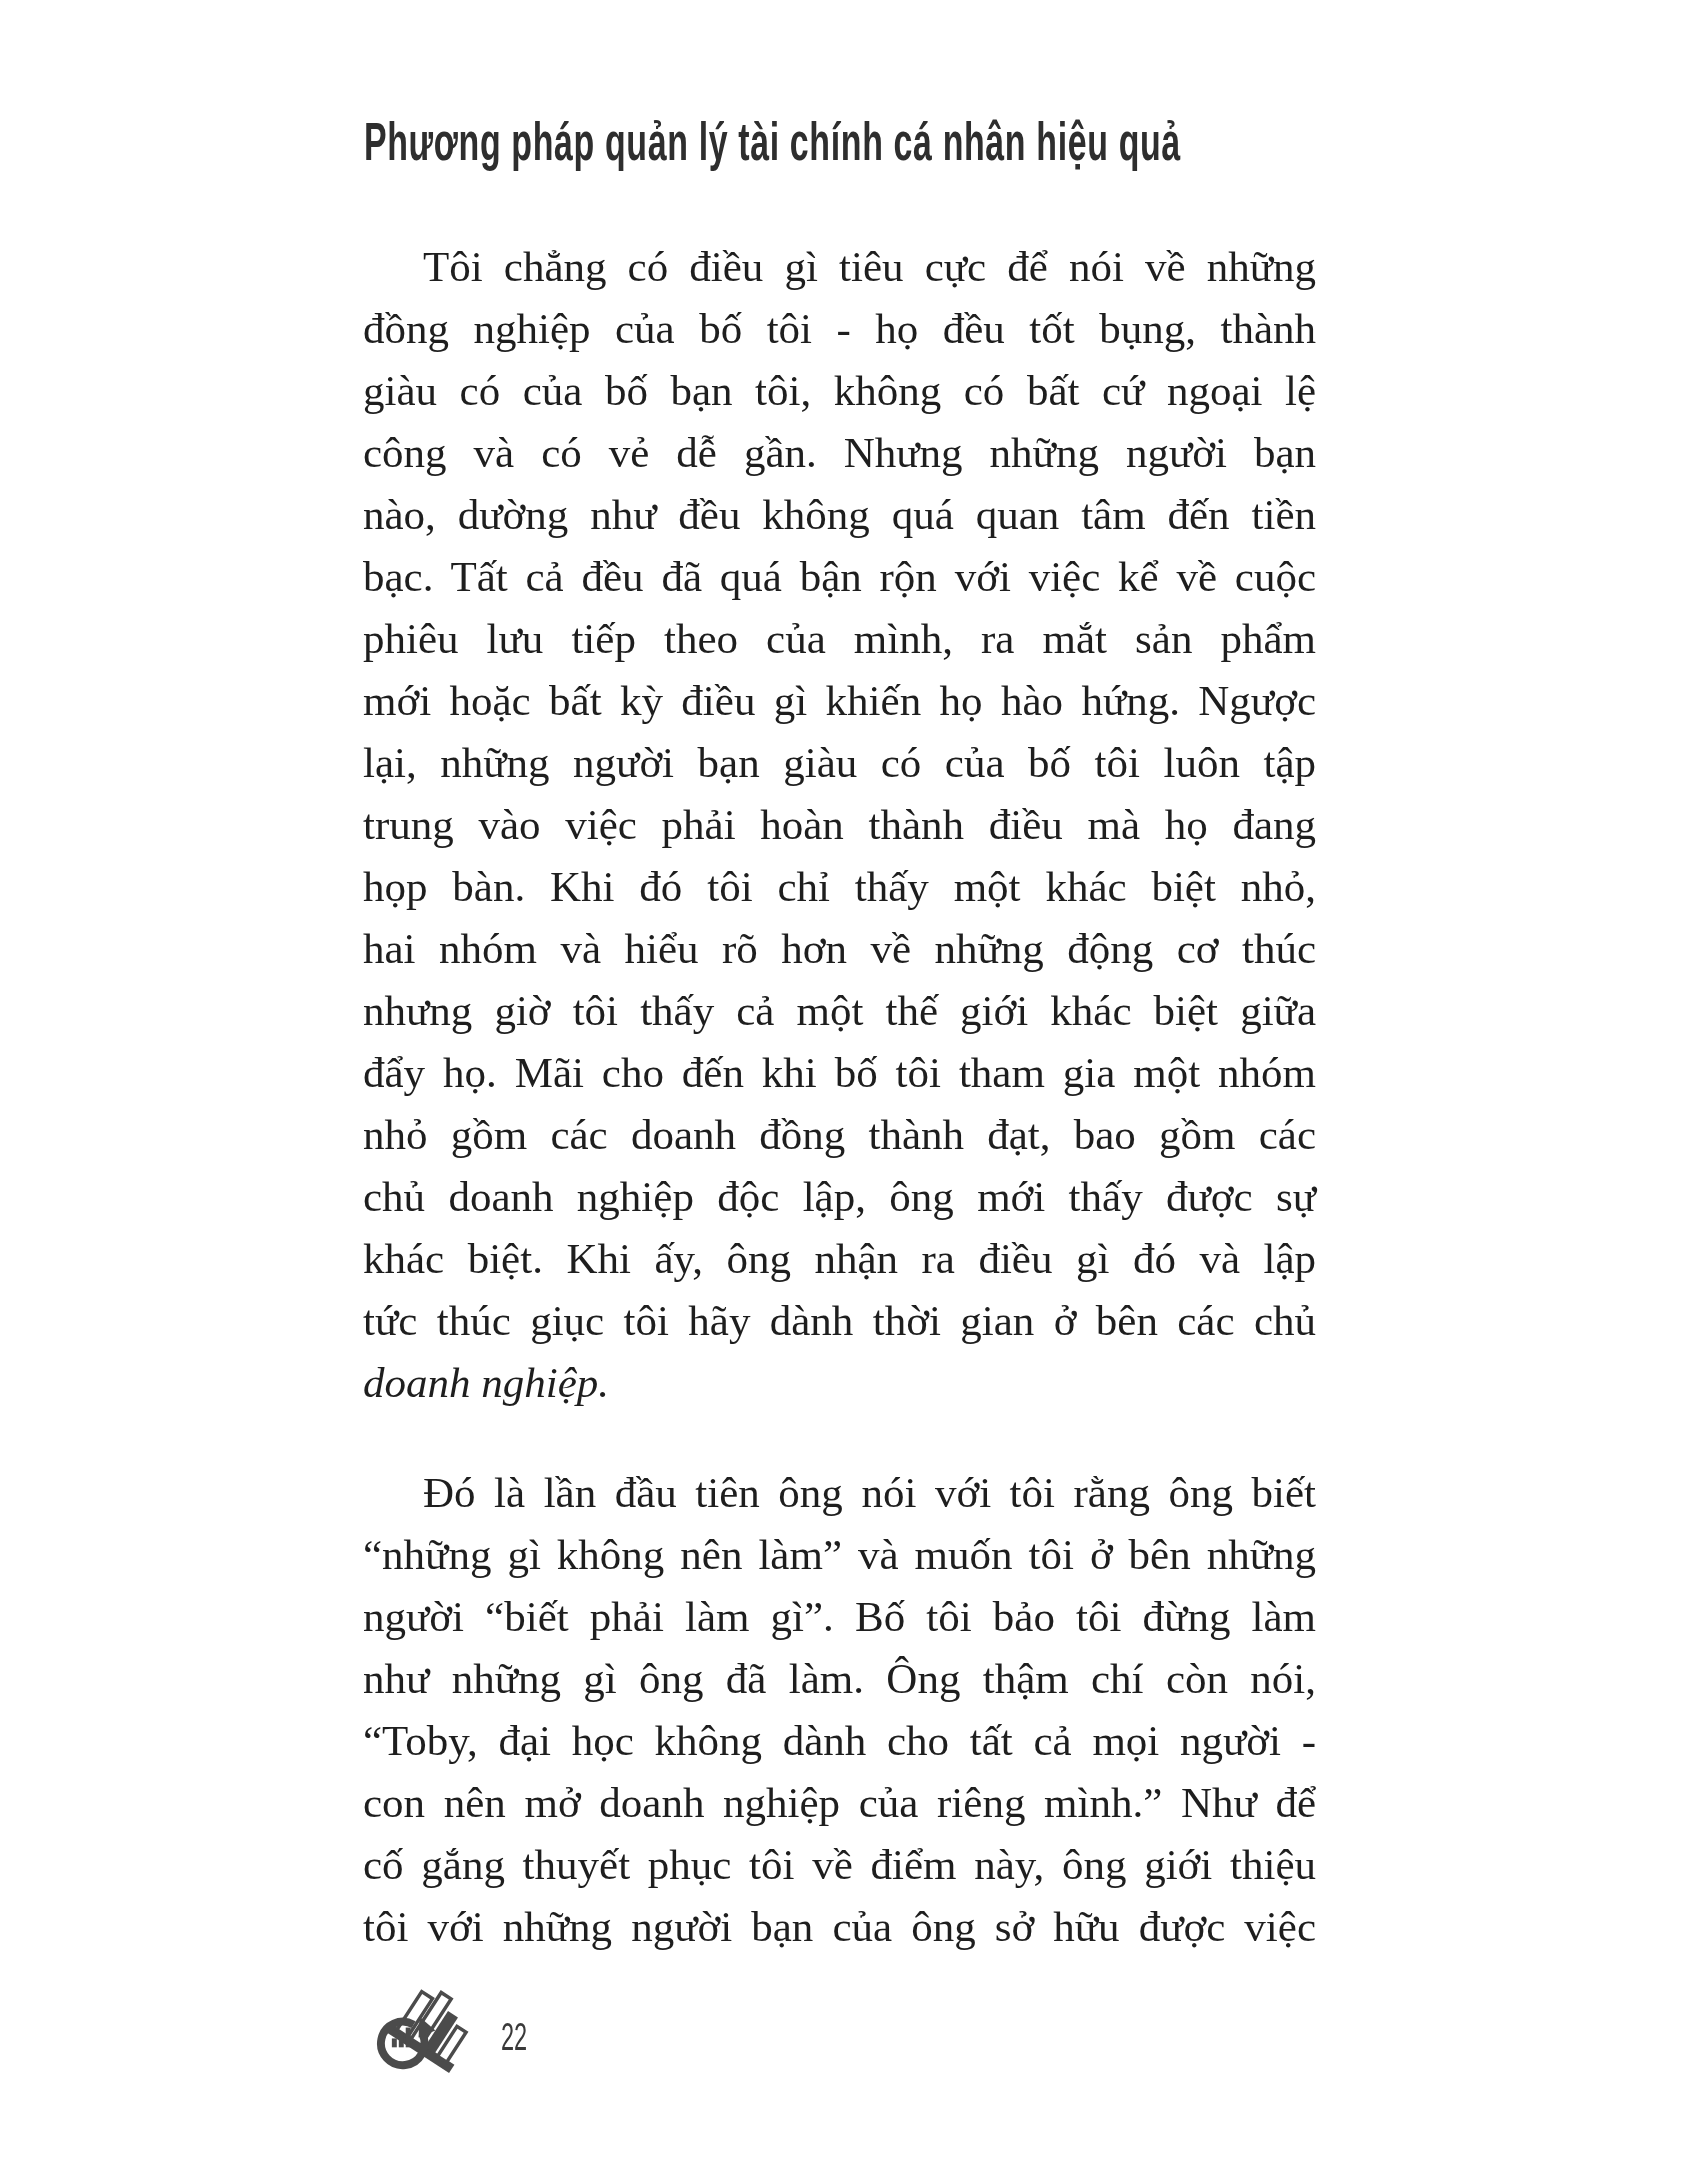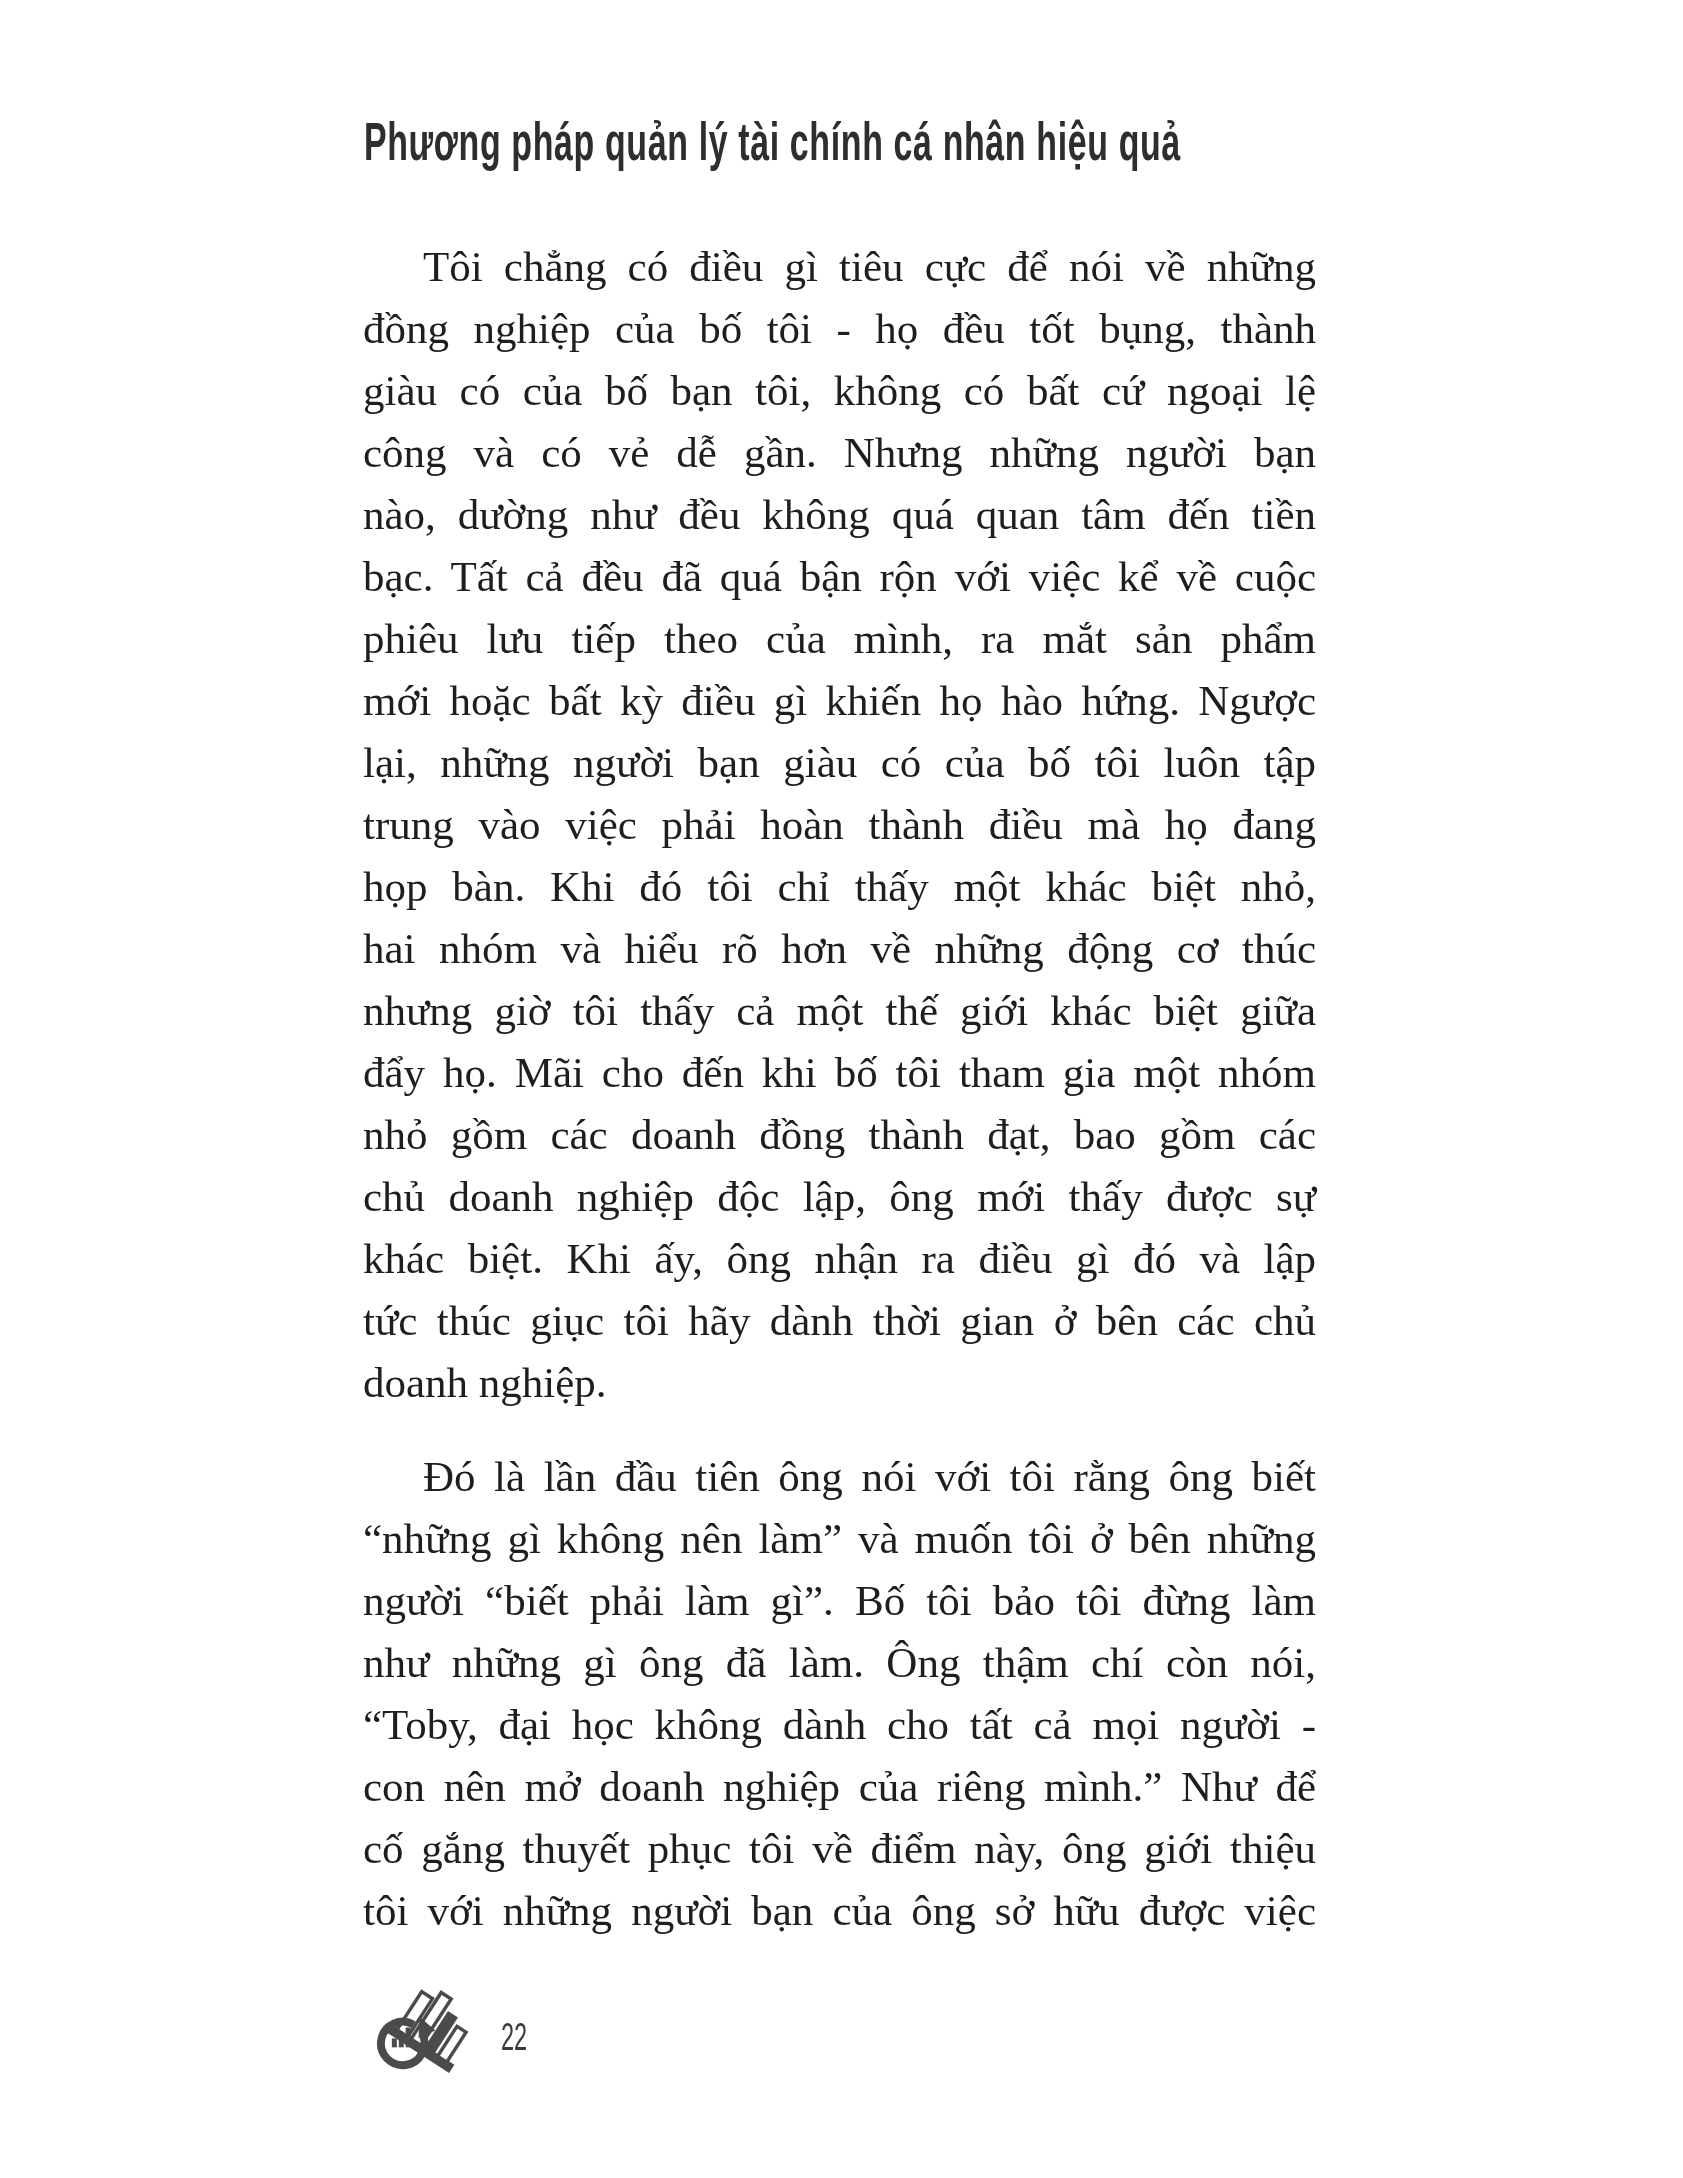--- a/index.html
+++ b/index.html
@@ -33,29 +33,29 @@
   .body-text {
     position: absolute;
     left: 363px;
     top: 236px;
     width: 953px;
     font-size: 43px;
     line-height: 62px;
     color: var(--body-color, #1e1e1e);
   }
   .para { margin: 0; }
-  .para + .para { margin-top: 32px; }
+  .para + .para { margin-top: 48px; }
   .line {
     text-align: justify;
     text-align-last: justify;
     height: 62px;
     overflow: visible;
   }
   .line.first { text-indent: 60px; }
-  .line.no-justify { text-align-last: left; }
+  .line.no-justify { text-align-last: left; font-style: italic; }
 
   .page-footer {
     position: absolute;
     left: 373px;
     top: 1986px;
     width: 396px;
     height: 99px;
   }
   .logo {
     position: absolute;

